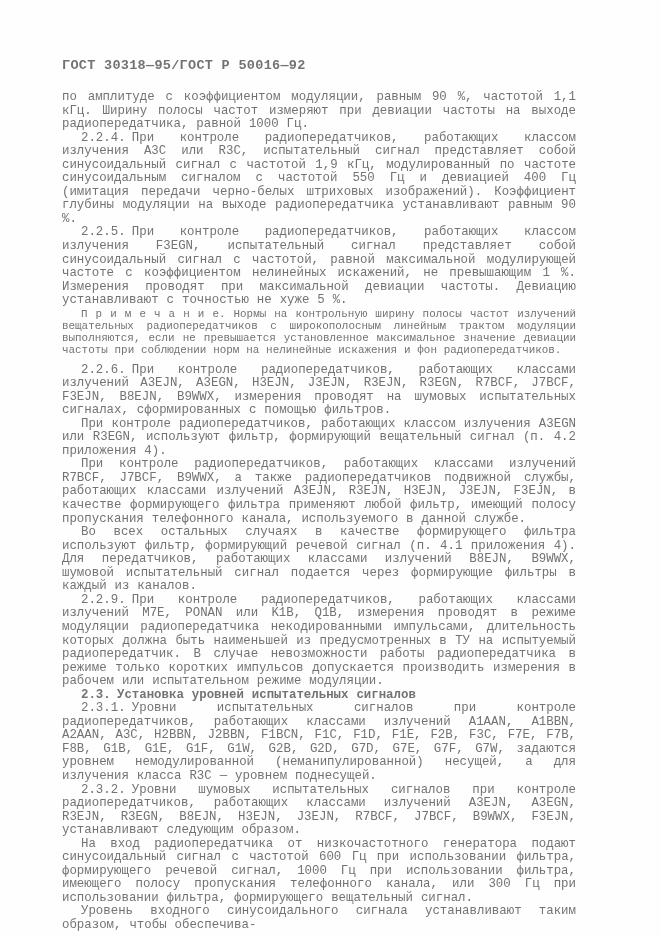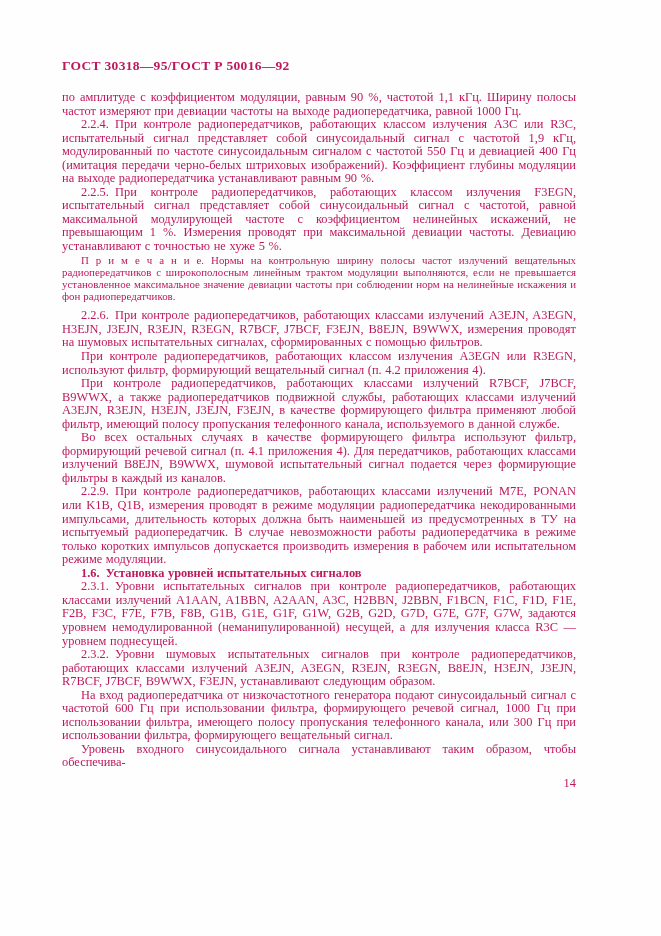--- a/index.html
+++ b/index.html
@@ -6,22 +6,22 @@
     margin: 0;
     padding: 0;
     background: #e8e8e8;
   }
   .page {
     position: relative;
     width: 661px;
     height: 936px;
     margin: 0 auto;
     background: #fefefe;
-    color: #be185d;
-    font-family: Liberation Serif, serif;
+    color: #737373;
+    font-family: Liberation Mono, monospace;
     box-sizing: border-box;
     padding: 58px 85px 0 62px;
     overflow: hidden;
   }
   .doc-header {
     font-size: 13.5px;
     font-weight: bold;
     letter-spacing: 0.3px;
     line-height: 16px;
     margin-bottom: 17px;
@@ -66,21 +66,21 @@
   <div class="doc-content">
       <p class="para noindent">по амплитуде с коэффициентом модуляции, равным 90 %, частотой 1,1 кГц. Ширину полосы частот измеряют при девиации частоты на выходе радиопередатчика, равной 1000 Гц.</p>
       <p class="para">2.2.4. При контроле радиопередатчиков, работающих классом излучения A3C или R3C, испытательный сигнал представляет собой синусоидальный сигнал с частотой 1,9 кГц, модулированный по частоте синусоидальным сигналом с частотой 550 Гц и девиацией 400 Гц (имитация передачи черно-белых штриховых изображений). Коэффициент глубины модуляции на выходе радиопередатчика устанавливают равным 90 %.</p>
       <p class="para">2.2.5. При контроле радиопередатчиков, работающих классом излучения F3EGN, испытательный сигнал представляет собой синусоидальный сигнал с частотой, равной максимальной модулирующей частоте с коэффициентом нелинейных искажений, не превышающим 1 %. Измерения проводят при максимальной девиации частоты. Девиацию устанавливают с точностью не хуже 5 %.</p>
       <p class="para note">П р и м е ч а н и е.  Нормы на контрольную ширину полосы частот излучений вещательных радиопередатчиков с широкополосным линейным трактом модуляции выполняются, если не превышается установленное максимальное значение девиации частоты при соблюдении норм на нелинейные искажения и фон радиопередатчиков.</p>
       <p class="para">2.2.6. При контроле радиопередатчиков, работающих классами излучений A3EJN, A3EGN, H3EJN, J3EJN, R3EJN, R3EGN, R7BCF, J7BCF, F3EJN, B8EJN, B9WWX, измерения проводят на шумовых испытательных сигналах, сформированных с помощью фильтров.</p>
       <p class="para">При контроле радиопередатчиков, работающих классом излучения A3EGN или R3EGN, используют фильтр, формирующий вещательный сигнал (п. 4.2 приложения 4).</p>
       <p class="para">При контроле радиопередатчиков, работающих классами излучений R7BCF, J7BCF, B9WWX, а также радиопередатчиков подвижной службы, работающих классами излучений A3EJN, R3EJN, H3EJN, J3EJN, F3EJN, в качестве формирующего фильтра применяют любой фильтр, имеющий полосу пропускания телефонного канала, используемого в данной службе.</p>
       <p class="para">Во всех остальных случаях в качестве формирующего фильтра используют фильтр, формирующий речевой сигнал (п. 4.1 приложения 4). Для передатчиков, работающих классами излучений B8EJN, B9WWX, шумовой испытательный сигнал подается через формирующие фильтры в каждый из каналов.</p>
       <p class="para">2.2.9. При контроле радиопередатчиков, работающих классами излучений M7E, PONAN или K1B, Q1B, измерения проводят в режиме модуляции радиопередатчика некодированными импульсами, длительность которых должна быть наименьшей из предусмотренных в ТУ на испытуемый радиопередатчик. В случае невозможности работы радиопередатчика в режиме только коротких импульсов допускается производить измерения в рабочем или испытательном режиме модуляции.</p>
-      <p class="para heading">1.6. Установка уровней испытательных сигналов</p>
+      <p class="para heading">2.3. Установка уровней испытательных сигналов</p>
       <p class="para">2.3.1. Уровни испытательных сигналов при контроле радиопередатчиков, работающих классами излучений A1AAN, A1BBN, A2AAN, A3C, H2BBN, J2BBN, F1BCN, F1C, F1D, F1E, F2B, F3C, F7E, F7B, F8B, G1B, G1E, G1F, G1W, G2B, G2D, G7D, G7E, G7F, G7W, задаются уровнем немодулированной (неманипулированной) несущей, а для излучения класса R3C — уровнем поднесущей.</p>
       <p class="para">2.3.2. Уровни шумовых испытательных сигналов при контроле радиопередатчиков, работающих классами излучений A3EJN, A3EGN, R3EJN, R3EGN, B8EJN, H3EJN, J3EJN, R7BCF, J7BCF, B9WWX, F3EJN, устанавливают следующим образом.</p>
       <p class="para">На вход радиопередатчика от низкочастотного генератора подают синусоидальный сигнал с частотой 600 Гц при использовании фильтра, формирующего речевой сигнал, 1000 Гц при использовании фильтра, имеющего полосу пропускания телефонного канала, или 300 Гц при использовании фильтра, формирующего вещательный сигнал.</p>
       <p class="para">Уровень входного синусоидального сигнала устанавливают таким образом, чтобы обеспечива-</p>
     </div>
 
   <div class="page-number">14</div>
 </div>
 
 </body></html>

